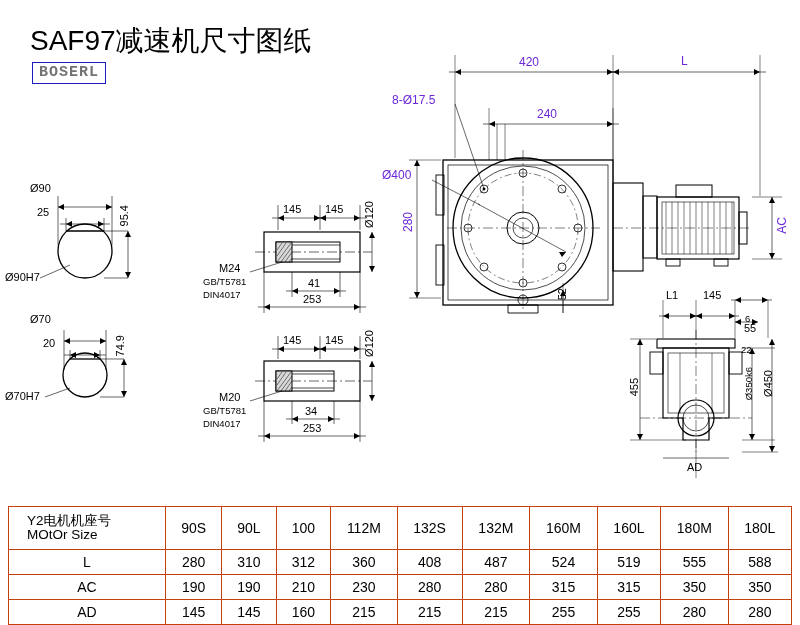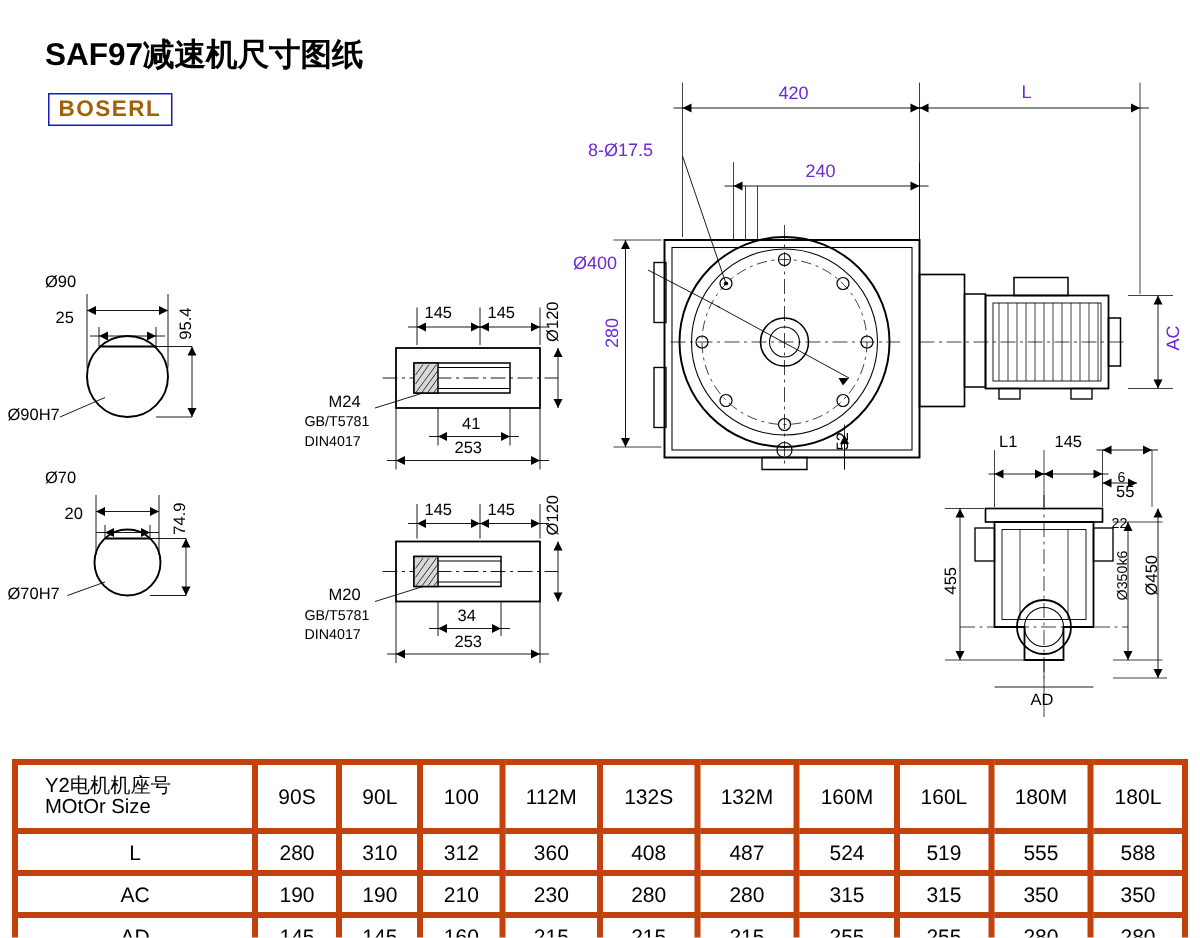--- a/index.html
+++ b/index.html
@@ -7,50 +7,50 @@
     width:800px;height:625px;
     background:#ffffff;
     font-family:"Liberation Sans", sans-serif;
     color:#000;
     position:relative;
     overflow:hidden;
   }
   .abs{position:absolute;}
   #title{
     left:30px;top:22px;
-    font-size:21px;font-weight:bold;
+    font-size:28px;font-weight:normal;
     letter-spacing:0px;
     white-space:nowrap;
   }
   #brand{
     left:32px;top:62px;
     border:1px solid #1a1ac0;
-    color:#a16207;
+    color:#737373;
     font-size:15px;
     font-weight:bold;
     padding:1px 6px 2px 6px;
     letter-spacing:1px;
-    font-family:Liberation Sans, sans-serif;
+    font-family:Liberation Mono, monospace;
   }
   .dim{font-size:12px;color:#6d28d9;white-space:nowrap;}
   .dimS{font-size:11px;color:#000;white-space:nowrap;}
   .dimXS{font-size:9.5px;color:#000;white-space:nowrap;}
   .vert{writing-mode:vertical-rl;transform:rotate(180deg);}
   svg{position:absolute;left:0;top:0;overflow:visible;}
 
   
   #spec-table{
     position:absolute;
     left:8px;top:506px;
     width:784px;
     border-collapse:collapse;
     font-size:14px;
   }
   #spec-table td, #spec-table th{
-    border:4px solid #c2410c;
+    border:1px solid #c2410c;
     text-align:center;
     padding:2px 12px;
     height:20px;
     font-weight:normal;
     font-family:"Liberation Sans", sans-serif;
     margin-left:44px;
   }
   #spec-table .rowhead{
     text-align:center;
     width:132px;

